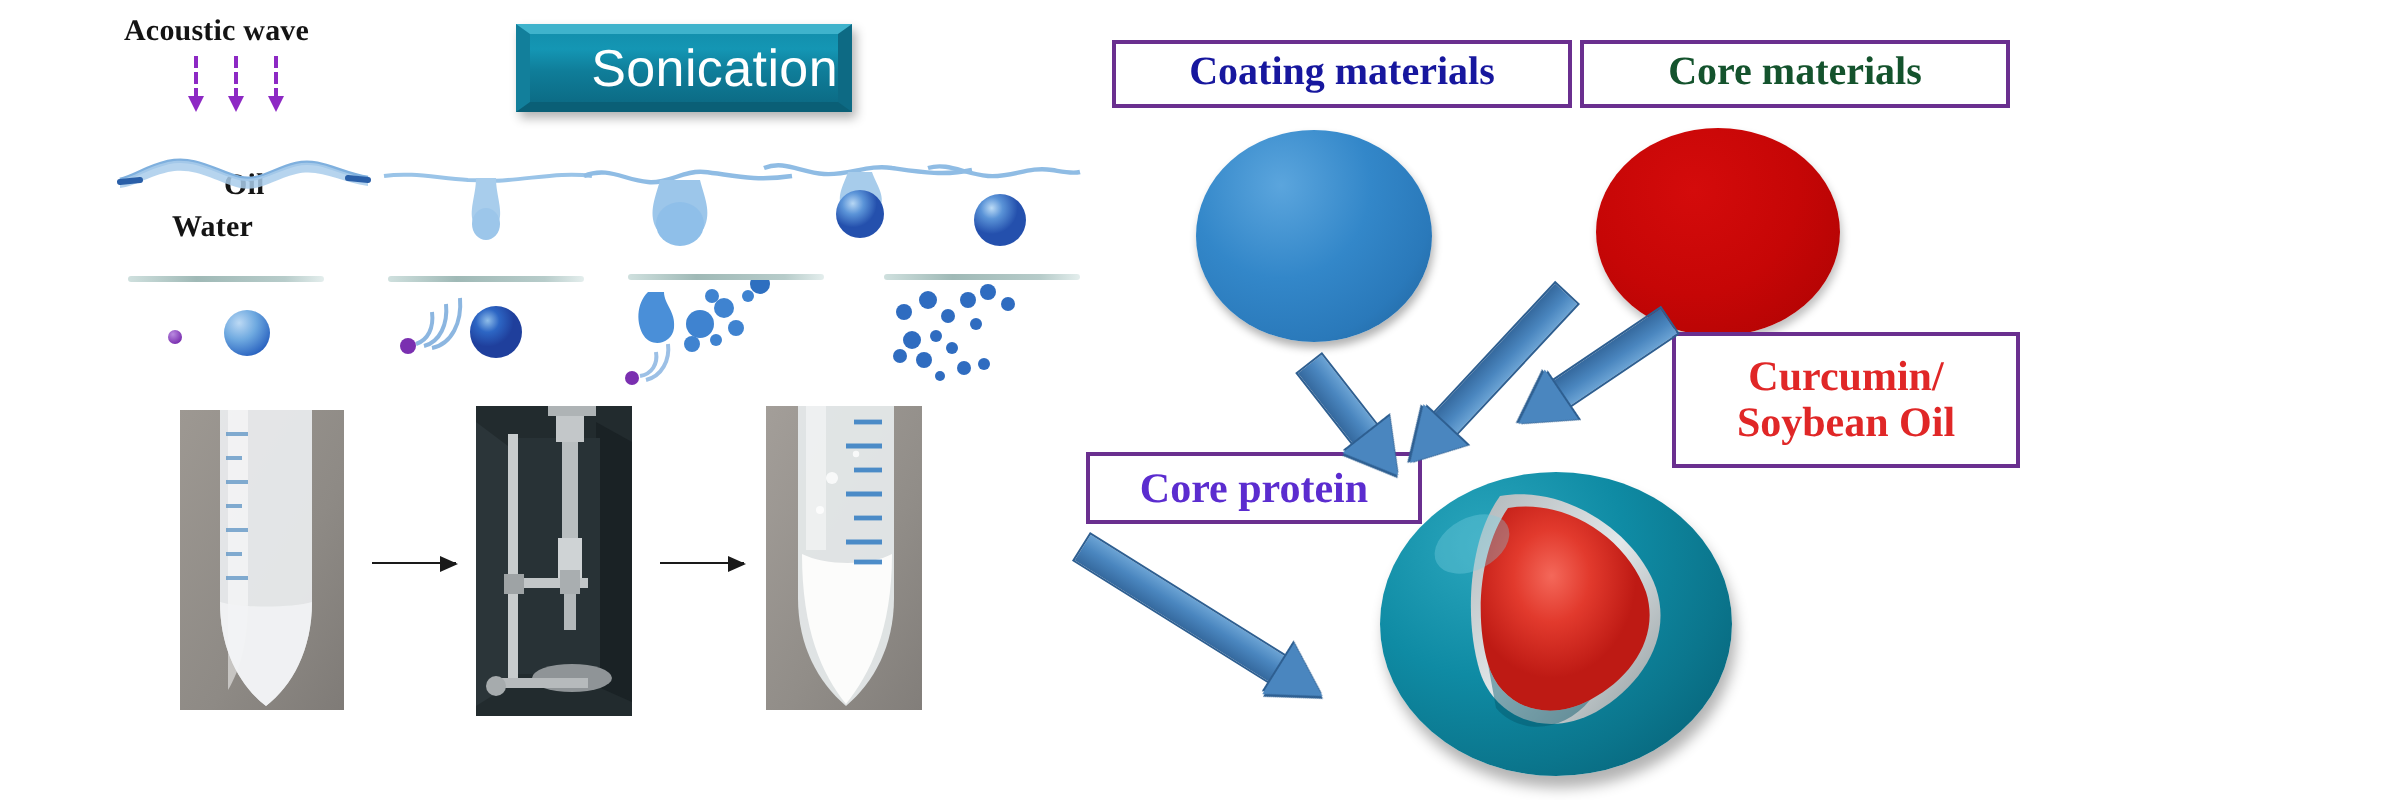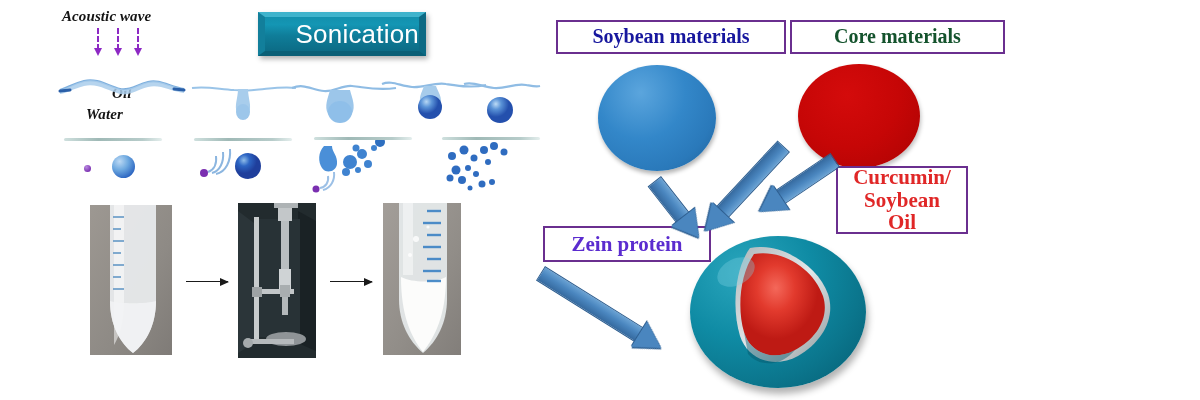--- a/index.html
+++ b/index.html
@@ -7,21 +7,21 @@
     width:1200px;height:400px;background:#ffffff;position:relative;overflow:hidden;
     font-family:"Liberation Serif",serif;
   }
   .abs{position:absolute;}
 
   
   #left-panel{left:0;top:0;width:540px;height:400px;}
 
   .label-bold{
     font-family:"Liberation Serif",serif;font-weight:bold;color:#141414;
-    white-space:nowrap;letter-spacing:.1px;font-style:italic;
+    white-space:nowrap;letter-spacing:.1px;
   }
   #acoustic-wave-label{left:62px;top:8px;font-size:15px;}
   #oil-label{left:112px;top:57px;font-size:15px;margin-top:28px;}
   #water-label{left:86px;top:106px;font-size:15px;text-align:center;}
 
   
   .acoustic-arrow{width:2px;height:30px;}
   .acoustic-arrow .shaft{
     position:absolute;left:0;top:0;width:0;height:22px;
     border-left:2px dashed #8d29c4;
@@ -72,21 +72,21 @@
   #right-panel{left:540px;top:0;width:660px;height:400px;}
 
   .callout-box{
     position:absolute;background:#ffffff;border:2.4px solid #6a2f8f;
     display:flex;align-items:center;justify-content:center;
     box-sizing:border-box;text-align:center;line-height:1.08;
     font-family:"Liberation Serif",serif;font-weight:bold;
   }
   #box-coating{left:16px;top:20px;width:230px;height:34px;font-size:20px;color:#17179e;}
   #box-core{left:250px;top:20px;width:215px;height:34px;font-size:20px;color:#14532d;}
-  #box-curcumin{left:296px;top:166px;width:132px;height:68px;font-size:21px;color:#e02727;padding:0 10px;}
+  #box-curcumin{left:296px;top:166px;width:174px;height:68px;font-size:21px;color:#e02727;padding:0 10px;}
   #box-zein{left:3px;top:226px;width:168px;height:36px;font-size:21px;color:#5b2ccf;}
 
   #coating-circle{
     position:absolute;left:58px;top:65px;width:118px;height:106px;border-radius:50%;
     background:radial-gradient(ellipse at 36% 26%,#5ba5dd 0%,#3387c9 42%,#2a79ba 72%,#1f5f96 100%);
     box-shadow:1px 3px 4px rgba(0,0,0,.3);
   }
   #core-circle{
     position:absolute;left:258px;top:64px;width:122px;height:104px;border-radius:50%;
     background:radial-gradient(ellipse at 40% 30%,#d40b0b 0%,#c60606 50%,#ab0303 100%);
@@ -318,34 +318,34 @@
           <circle cx="27" cy="52" r="2"></circle>
           <circle cx="45" cy="24" r="1.6"></circle>
       </g>
     </svg>
   </div>
 </div>
 
 <div class="abs" id="right-panel">
 
   <div class="callout-box" id="box-coating">
-    <span>Soybean materials</span>
+    <span>Coating materials</span>
   </div>
   <div class="callout-box" id="box-core">
     <span>Core materials</span>
   </div>
 
   <div id="coating-circle"></div>
   <div id="core-circle"></div>
 
   <div class="callout-box" id="box-curcumin">
     <span>Curcumin/ Soybean Oil</span>
   </div>
   <div class="callout-box" id="box-zein">
-    <span>Zein protein</span>
+    <span>Core protein</span>
   </div>
 
   <div class="block-arrow" style="left:121px;top:176px;transform:rotate(52deg);">
     <div class="ba-shaft" style="width:48px;"></div>
     <div class="ba-head" style="left:46px;"></div>
   </div>
 
   <div class="block-arrow" style="left:5px;top:266px;transform:rotate(32deg);">
     <div class="ba-shaft" style="width:118px;"></div>
     <div class="ba-head" style="left:116px;"></div>

